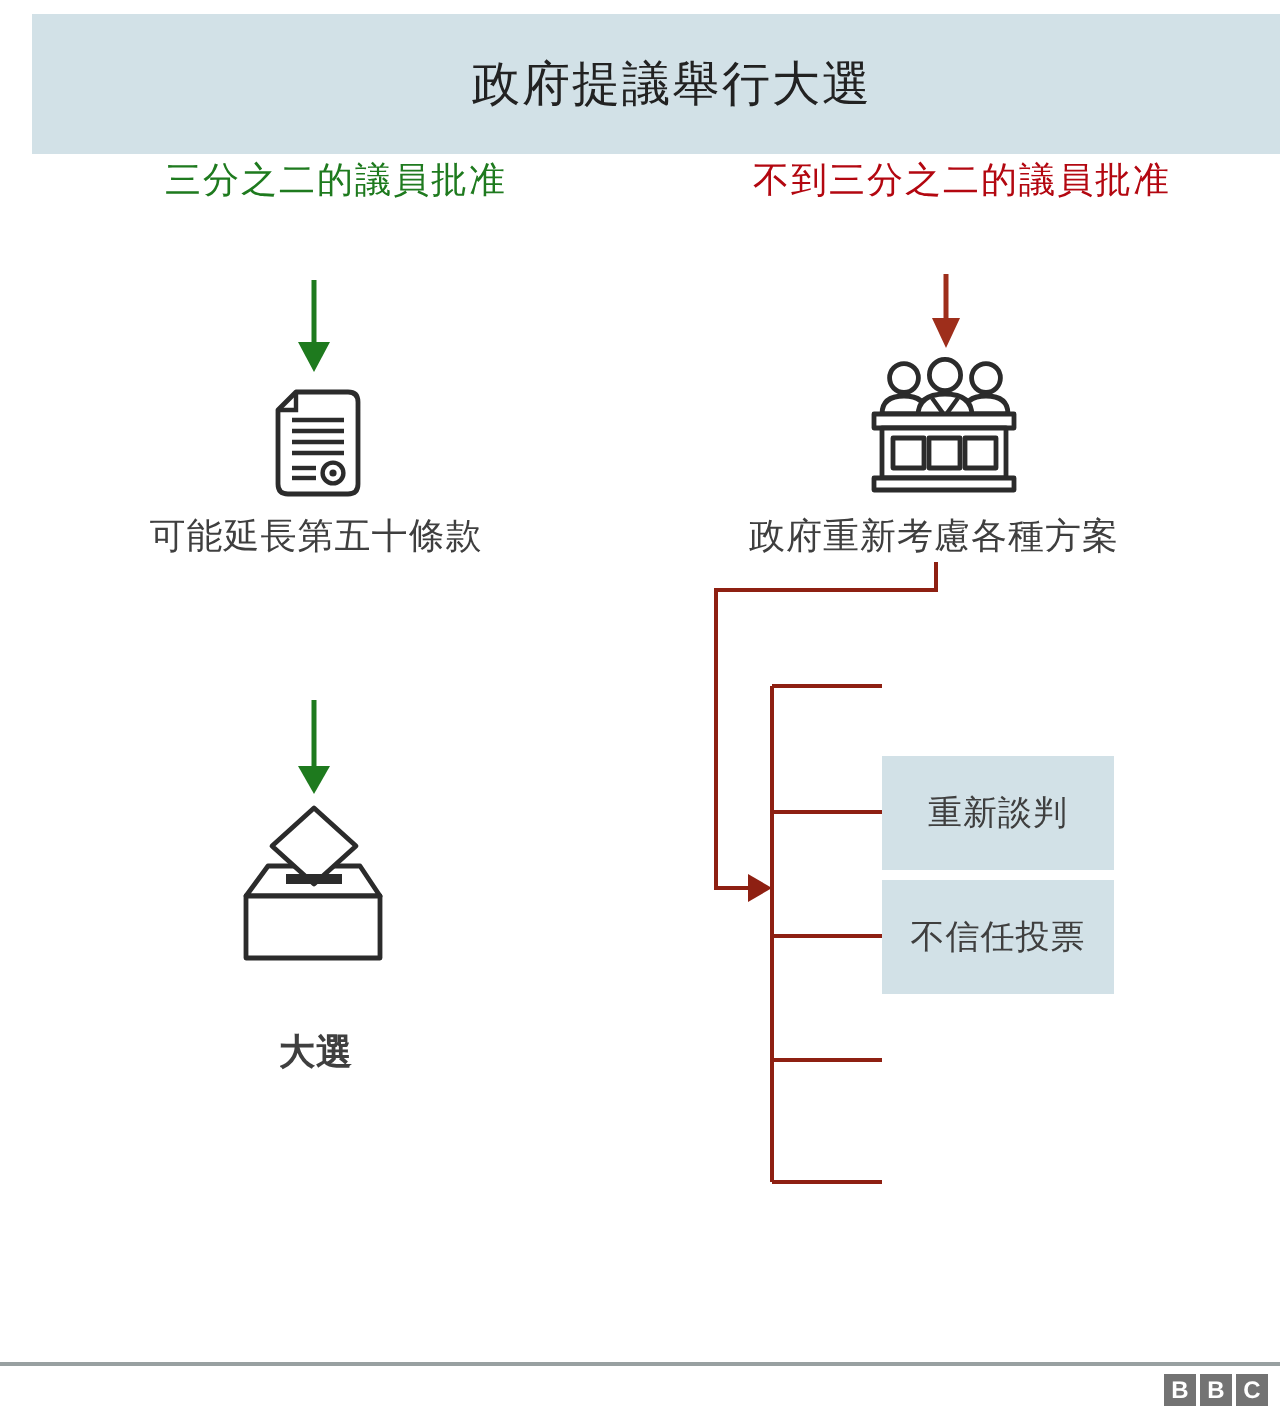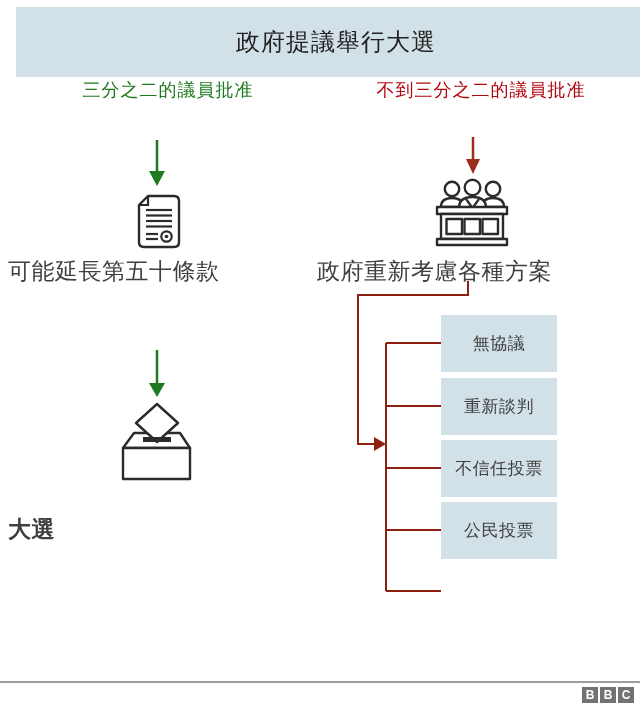--- a/index.html
+++ b/index.html
@@ -27,21 +27,22 @@
     width: 300px;
     text-align: center;
     font-size: 18px;
     letter-spacing: 1px;
   }
   .subtitle.left  { left: 18px;  color: var(--green); }
   .subtitle.right { left: 331px; color: var(--red); }
   .flow-label {
     position: absolute;
     width: 300px;
-    font-size: 23px;
+    text-align: center;
+    font-size: 18px;
     letter-spacing: 0.5px;
     color: var(--label-grey);
   }
   .lab-article    { left: 8px;   top: 256px; }
   .lab-election   { left: 8px;   top: 514px; font-weight: bold; }
   .lab-reconsider { left: 317px; top: 256px; }
   .option-box {
     position: absolute;
     left: 441px;
     width: 116px; height: 57px;
@@ -164,24 +165,22 @@
       <line class="c-line" x1="386" y1="468" x2="441" y2="468"></line>
       <line class="c-line" x1="386" y1="530" x2="441" y2="530"></line>
       <line class="c-line" x1="386" y1="591" x2="441" y2="591"></line>
     </g>
   </svg>
 
   <div class="flow-label lab-article">可能延長第五十條款</div>
   <div class="flow-label lab-election">大選</div>
   <div class="flow-label lab-reconsider">政府重新考慮各種方案</div>
 
-  <div class="option-box opt-1">無協議</div>
   <div class="option-box opt-3">不信任投票</div>
   <div class="option-box opt-2">重新談判</div>
-  <div class="option-box opt-4">公民投票</div>
 
   <div class="divider"></div>
 
   <div class="bbc-logo">
     <div class="bbc-block">B</div>
     <div class="bbc-block">B</div>
     <div class="bbc-block">C</div>
   </div>
 
 </div>

